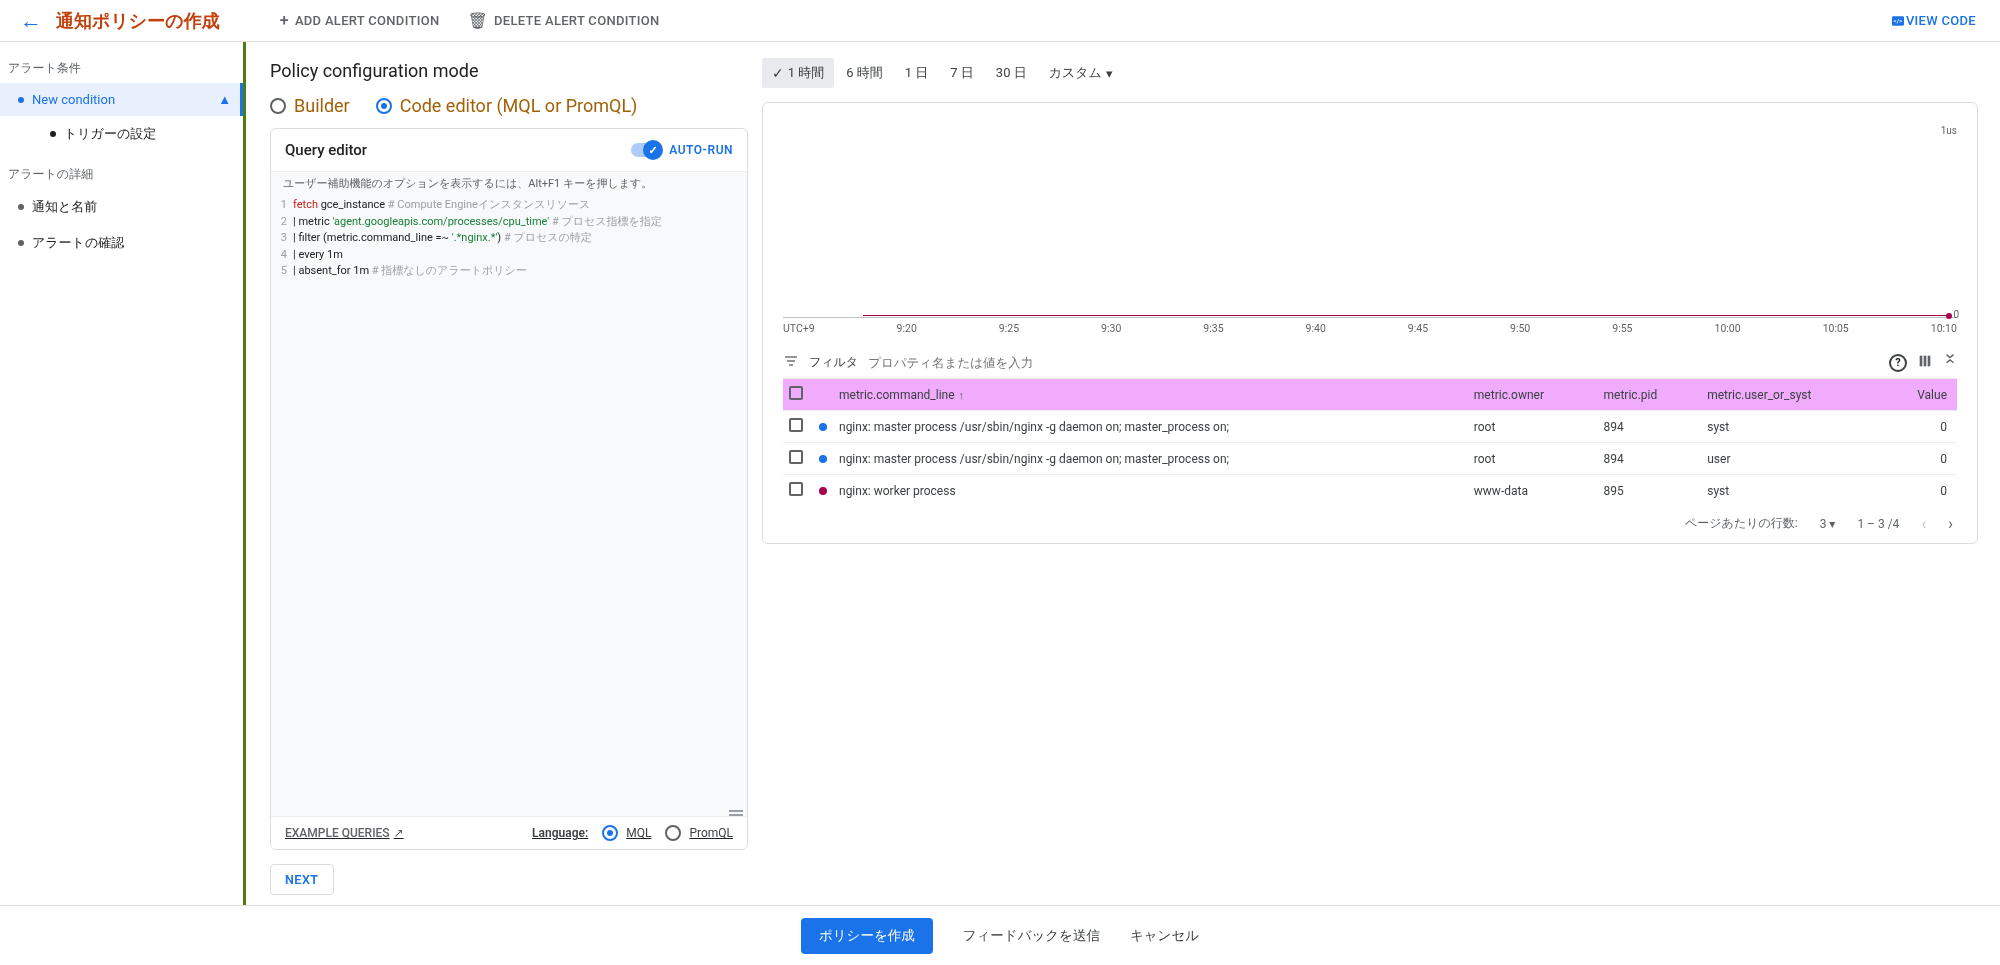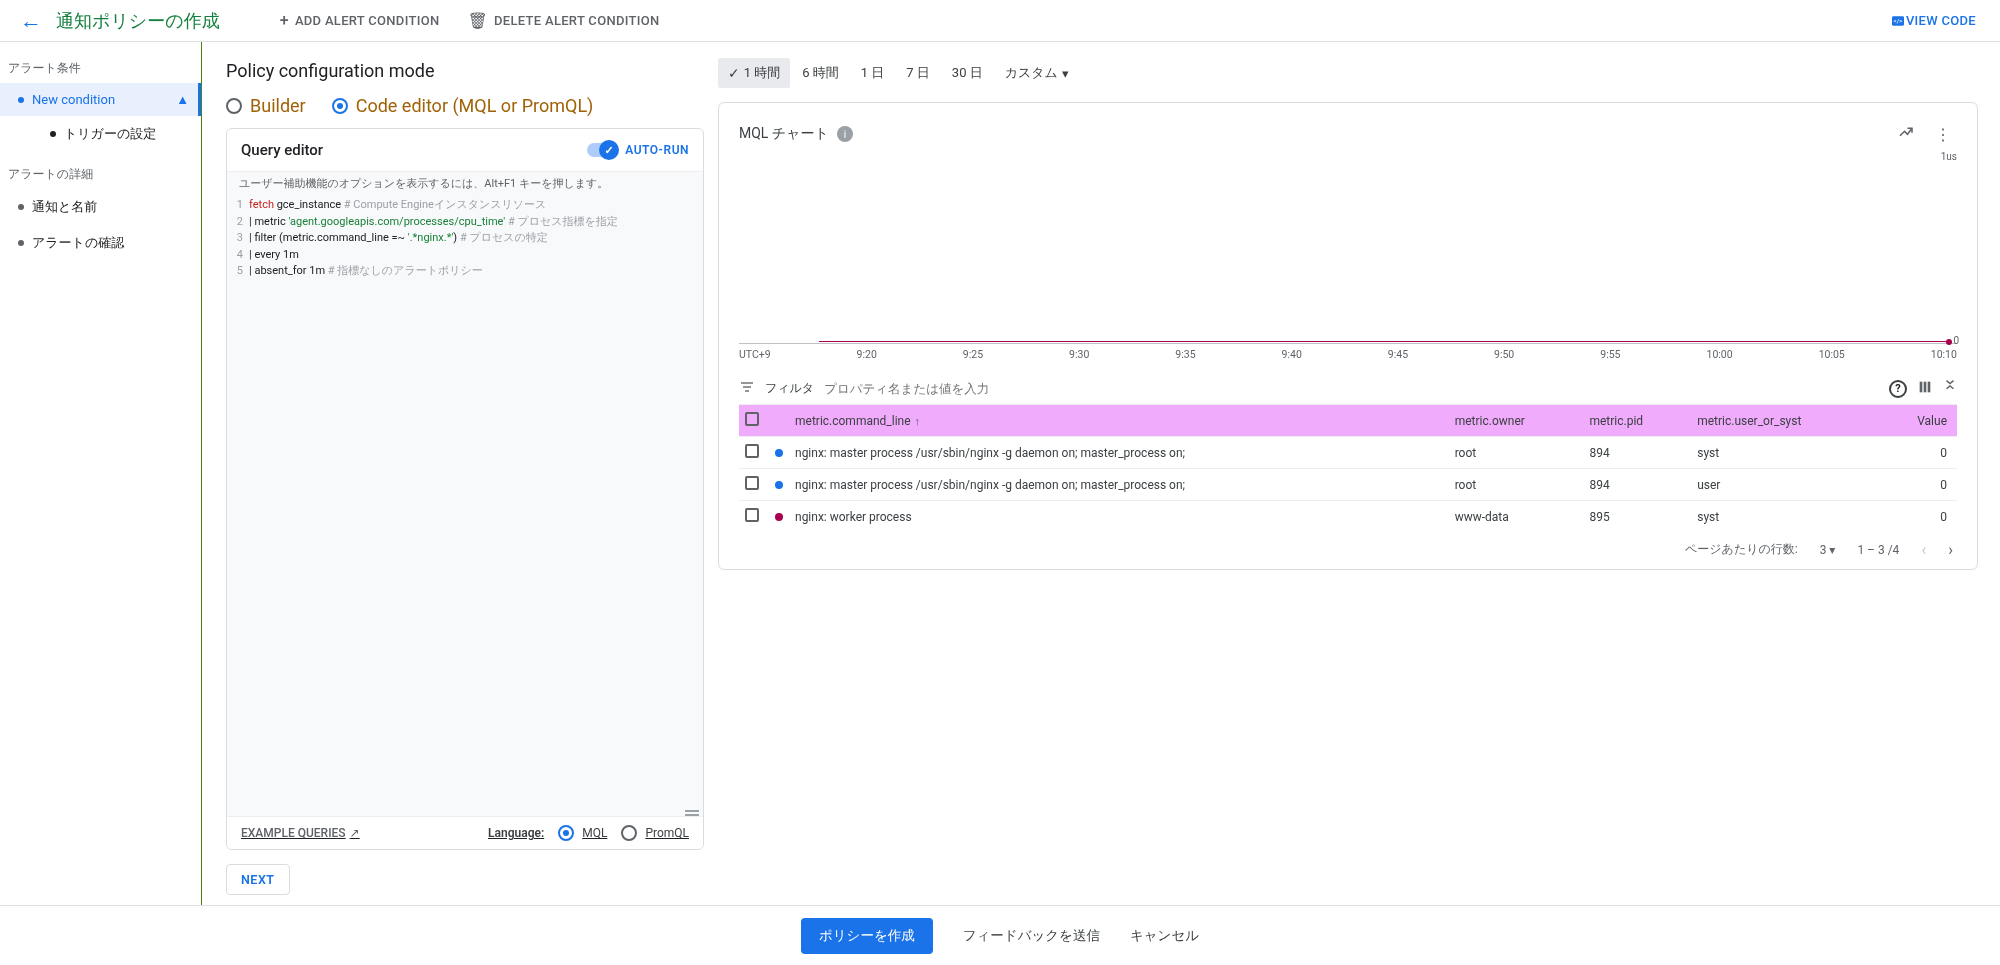--- a/index.html
+++ b/index.html
@@ -4,30 +4,30 @@
 <style>
 * { margin: 0; padding: 0; box-sizing: border-box; font-family: 'Google Sans', Roboto, Arial, sans-serif; }
 body { background: #fff; color: #202124; font-size: 13px; width: 2000px; height: 965px; overflow: hidden; }
 
 
 .top-header {
   display: flex; align-items: center; height: 42px; padding: 0 20px;
   border-bottom: 1px solid #e0e0e0; position: relative;
 }
 .back-arrow { color: #1a73e8; font-size: 22px; margin-right: 14px; cursor: pointer; }
-.page-title { font-size: 18px; color: #15803d; font-weight: 400; }
+.page-title { font-size: 18px; color: #c2410c; font-weight: 700; }
 .header-actions { display: flex; gap: 28px; margin-left: 60px; }
 .header-action { display: flex; align-items: center; gap: 6px; color: #5f6368; font-size: 13px; font-weight: 500; cursor: pointer; letter-spacing: .3px;}
 .header-action .ico { font-size: 16px; }
 .view-code { position:absolute; right:24px; color: #1a73e8; display:flex; align-items:center; gap:0; font-size:13px; font-weight:500; letter-spacing:.3px;}
 .view-code .ico { width:16px;height:16px; }
 
 
 .body-row { display: flex; height: calc(100% - 42px - 60px); }
-.sidebar { width: 202px; border-right: 1px solid #4d7c0f; padding-top: 14px; }
+.sidebar { width: 246px; border-right: 3px solid #4d7c0f; padding-top: 14px; }
 .side-section-label { font-size: 12px; color: #5f6368; padding: 4px 8px 6px; }
 .side-item { display:flex; align-items:center; gap:8px; padding: 9px 6px 9px 18px; font-size:13px; color:#202124; cursor:pointer; position:relative;}
 .side-item .bullet { width:6px;height:6px;border-radius:50%;background:#5f6368; }
 .side-item.indent { padding-left: 50px; }
 .side-item.active { background:#e8f0fe; color:#1a73e8; }
 .side-item.active .bullet { background:#1a73e8; }
 .side-item.active::after { content:""; position:absolute; right:0; top:0; bottom:0; width:3px; background:#1a73e8; }
 .side-chevron { margin-left:auto; margin-right:6px; color:#5f6368; }
 .side-item.active .side-chevron { color:#1a73e8;}
 
@@ -237,32 +237,20 @@
         </div>
         <div class="time-pill">
           <span>30 日</span>
         </div>
         <div class="time-pill">
           <span>カスタム</span>
           <span> ▾</span>
         </div>
       </div>
     <div class="chart-card">
-      <div class="chart-head">
-        <span class="chart-title">MQL チャート</span>
-        <span class="info-ico">i</span>
-        <span class="spacer"></span>
-        <span class="ico-btn">
-          <svg width="18" height="18" viewBox="0 0 24 24" fill="none" stroke="#5f6368" stroke-width="2">
-              <path d="M4 17l6-6 4 4 6-8"></path>
-              <path d="M14 7h6v6"></path>
-            </svg>
-        </span>
-        <span class="ico-btn">⋮</span>
-      </div>
       <div class="y-max">1us</div>
       <div class="plot-area">
         <div class="flat-line"></div>
         <div class="flat-dot"></div>
         <span class="zero-label">0</span>
       </div>
       <div class="x-axis" id="x-axis">
           <span>UTC+9</span>
           <span>9:20</span>
           <span>9:25</span>

